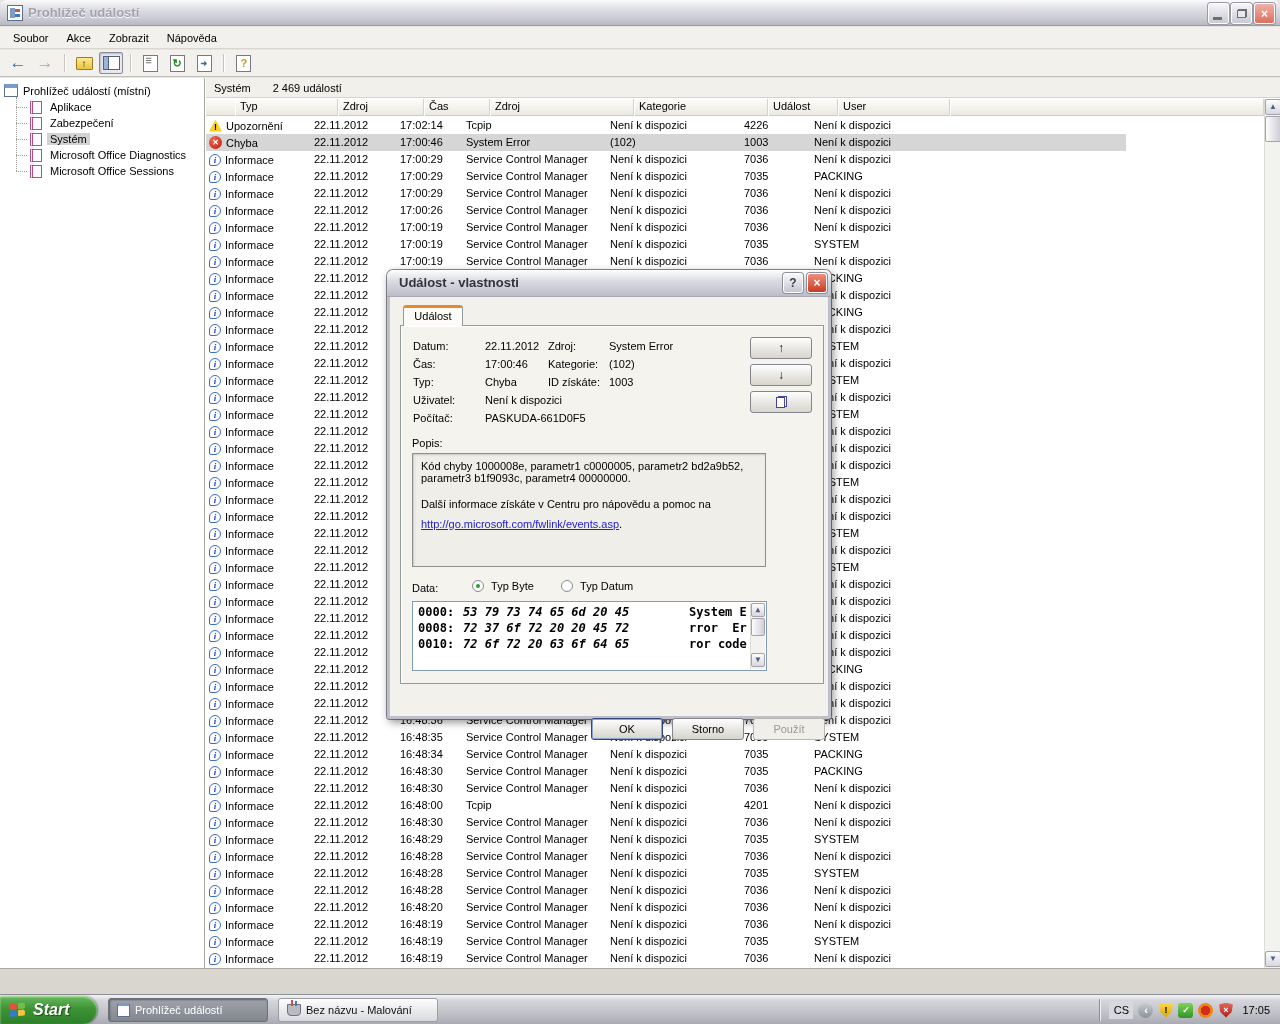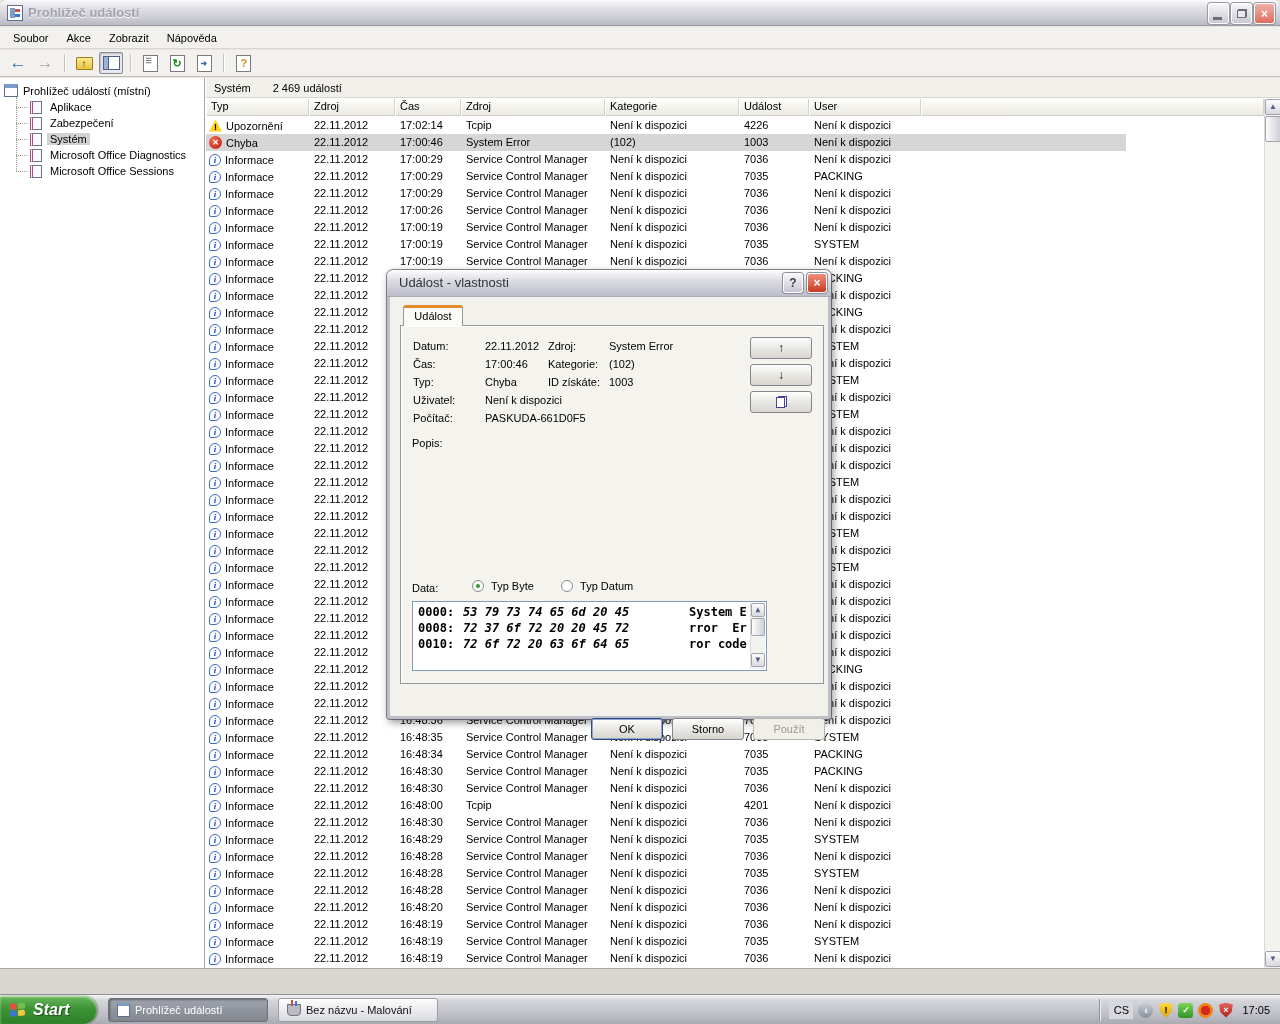--- a/index.html
+++ b/index.html
@@ -86,21 +86,21 @@
   .sb-thumb { position:absolute; left:0; width:16px; background:linear-gradient(90deg,#fdfdfd,#cfcfd8);
     border:1px solid #a3a3ad; border-radius:2px; }
 
   
   .dialog { position:absolute; left:387px; top:270px; width:444px; height:449px; z-index:10;
     background:#f2f1ec; border:3px solid #bfbfca; border-top:none; border-radius:6px 6px 3px 3px;
     box-shadow:2px 3px 8px rgba(0,0,0,.45), 0 0 0 1px #8e8e9a; }
   .dlg-title { position:absolute; left:-3px; top:0; width:444px; height:27px; border-radius:6px 6px 0 0;
     background:linear-gradient(180deg,#ffffff 0%,#dcdce4 40%,#bdbdca 100%);
     border-bottom:1px solid #a9a9b4; }
-  .dlg-title .txt { position:absolute; left:12px; top:5px; font-size:13px; font-weight:normal; color:#33333d; }
+  .dlg-title .txt { position:absolute; left:12px; top:5px; font-size:13px; font-weight:bold; color:#33333d; }
   .dlg-cap { position:absolute; top:3px; width:20px; height:20px; border-radius:3px; border:1px solid #fff;
     box-shadow:0 0 0 1px #8f8f9c; display:flex; align-items:center; justify-content:center;
     font-weight:bold; font-size:12px; }
   .dlg-help { right:28px; background:linear-gradient(180deg,#f8f8fa,#c6c6d2); color:#3f3f4c; }
   .dlg-close { right:4px; background:linear-gradient(180deg,#ef8f7c,#c93a22); color:#fff; }
   .dlg-body { position:absolute; left:0; top:27px; width:438px; height:419px; }
   .tab { position:absolute; left:13px; top:8px; width:60px; height:21px; background:#fcfbf7;
     border:1px solid #919b9c; border-bottom:none; border-radius:3px 3px 0 0; border-top:3px solid #e68b2c;
     text-align:center; line-height:17px; z-index:2; }
   .tab-page { position:absolute; left:10px; top:28px; width:424px; height:359px; background:#f4f3ee;
@@ -259,21 +259,21 @@
           </div>
         </div>
     </div>
 
     <div class="list-panel">
       <div class="list-status">
         <span>Systém</span>
         <span class="count">2 469 událostí</span>
       </div>
       <div class="list-header" id="list-header">
-          <div class="hcell" style="width: 103px;">Typ</div>
+          <div class="hcell" style="width: 103px; margin-left: 29px;">Typ</div>
           <div class="hcell" style="width: 86px;">Zdroj</div>
           <div class="hcell" style="width: 66px;">Čas</div>
           <div class="hcell" style="width: 144px;">Zdroj</div>
           <div class="hcell" style="width: 134px;">Kategorie</div>
           <div class="hcell" style="width: 70px;">Událost</div>
           <div class="hcell" style="width: 112px;">User</div>
           <div class="hcell" style="flex: 1 1 0%;"></div>
         </div>
       <div class="rows" id="rows">
           <div class="row">
@@ -918,20 +918,25 @@
       <span class="fld-lbl" style="left:12px;top:86px">Počítač:</span>
       <span class="fld-val" style="left:84px;top:86px">PASKUDA-661D0F5</span>
 
       <div class="nav-btn" style="top:11px">↑</div>
       <div class="nav-btn" style="top:38px">↓</div>
       <div class="nav-btn" style="top:65px">
           <i class="copy-glyph"></i>
         </div>
 
       <span class="fld-lbl" style="left:11px;top:111px">Popis:</span>
+      <div class="desc-box">
+        <p class="gap">Kód chyby 1000008e, parametr1 c0000005, parametr2 bd2a9b52, parametr3 b1f9093c, parametr4 00000000.</p>
+        <p>Další informace získáte v Centru pro nápovědu a pomoc na</p>
+        <p style="margin-top:8px"><a>http://go.microsoft.com/fwlink/events.asp</a><span>.</span></p>
+      </div>
 
       <span class="fld-lbl" style="left:11px;top:256px">Data:</span>
       <span style="position:absolute;left:71px;top:254px">
         <i class="radio on"></i>
         <span style="margin-left:4px">Typ Byte</span>
       </span>
       <span style="position:absolute;left:160px;top:254px">
         <i class="radio"></i>
         <span style="margin-left:4px">Typ Datum</span>
       </span>

